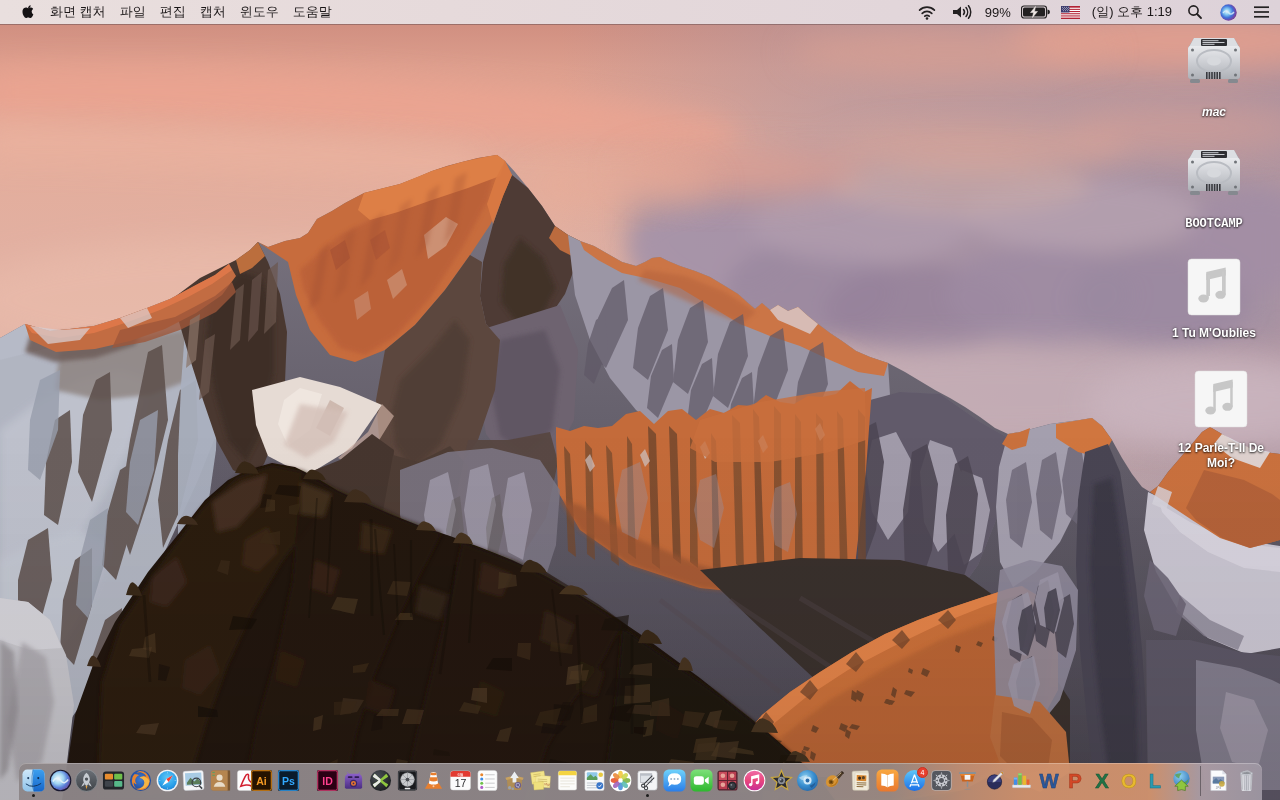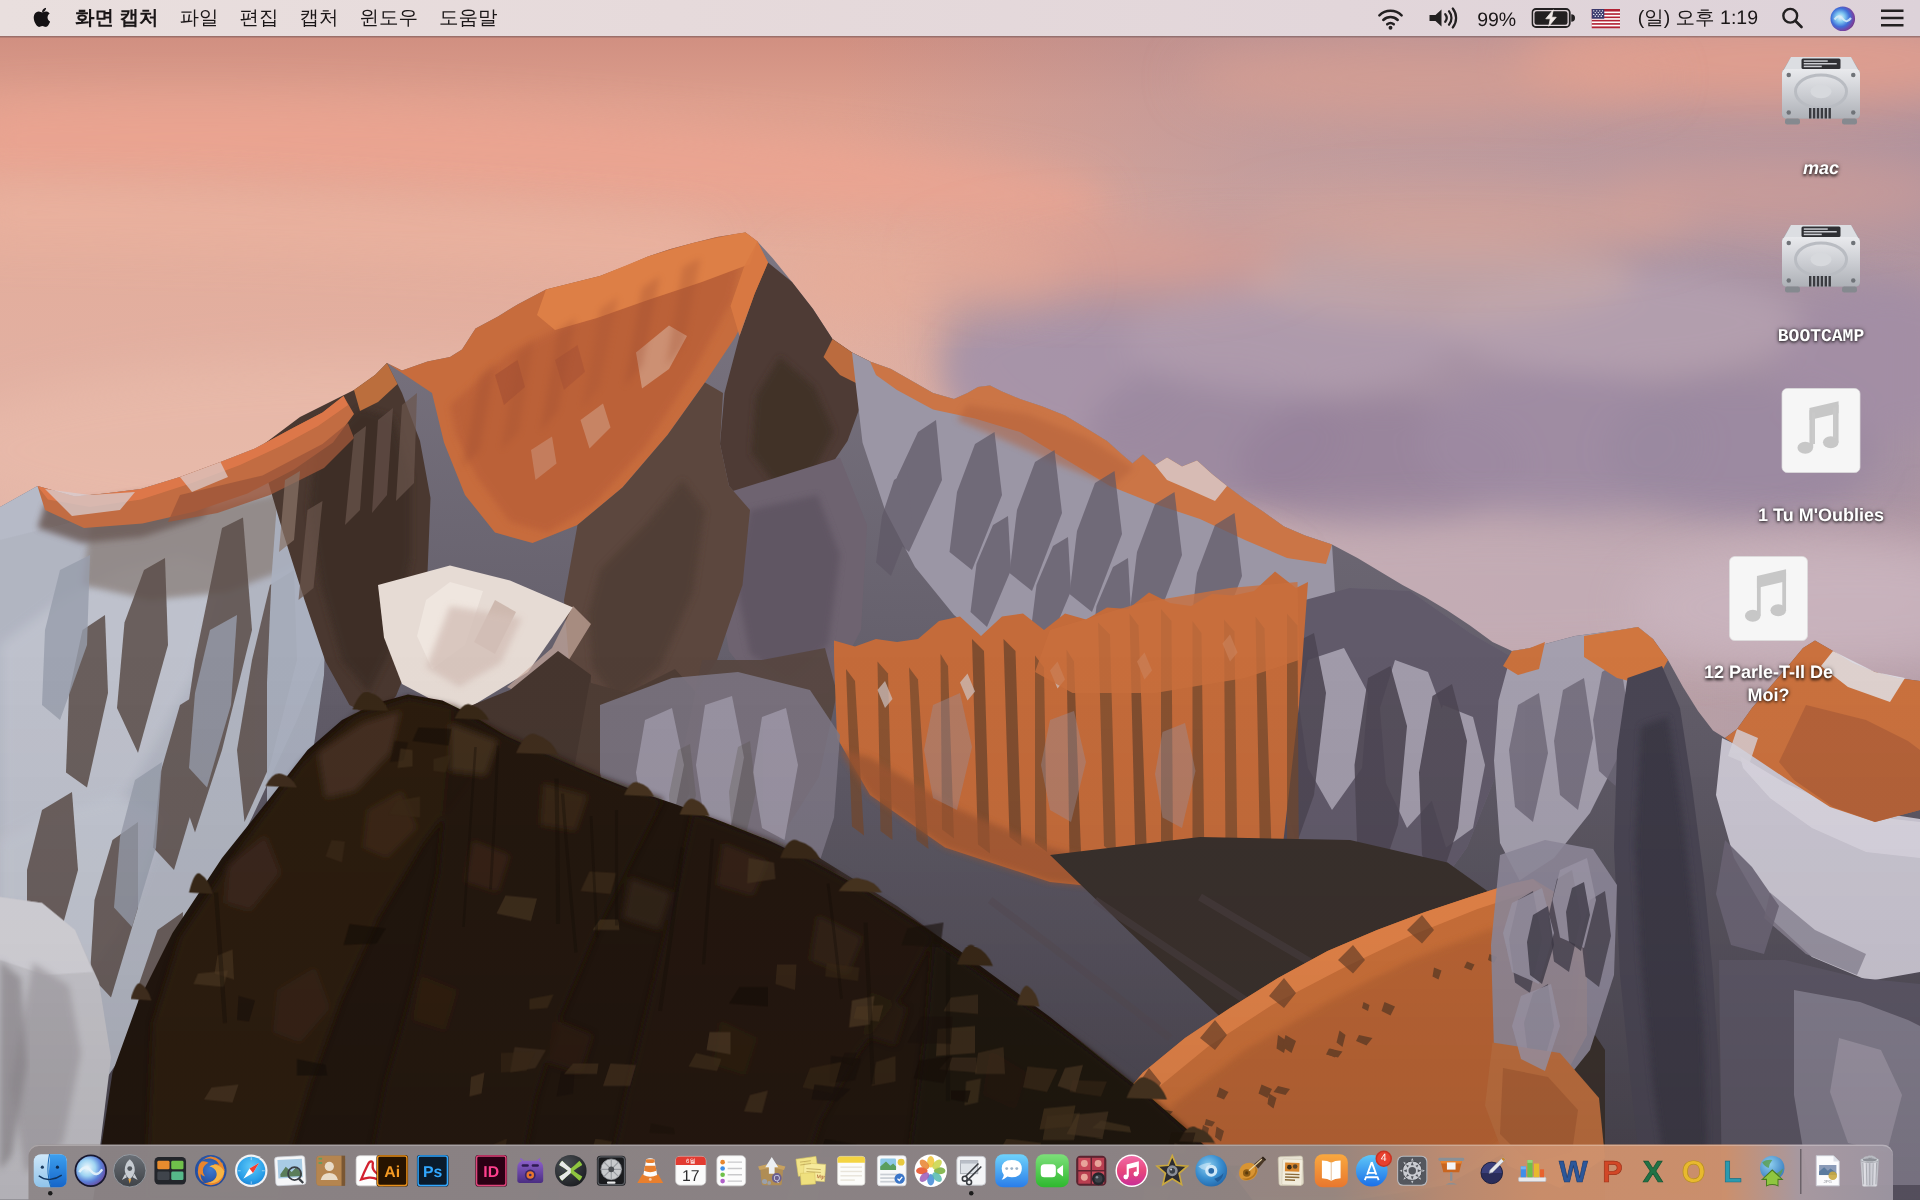--- a/index.html
+++ b/index.html
@@ -4,21 +4,21 @@
 <style>
   html,body{margin:0;padding:0;width:1280px;height:800px;overflow:hidden;background:#000;}
   body{font-family:"Liberation Sans",sans-serif;position:relative;}
   #wall{position:absolute;left:0;top:0;width:1280px;height:800px;}
   
   #menubar{position:absolute;left:0;top:0;width:1280px;height:24px;
     background:linear-gradient(90deg,#e9dfde 0%,#e6dadb 35%,#e2d6da 70%,#ddd2d9 100%);
     box-shadow:0 1px 0 rgba(90,70,75,.45);
     display:flex;align-items:center;font-size:13px;color:#1a1617;}
   .mi{padding:0 7px;}
-  .mi.b{font-weight:bold;}
+  .mi.b{font-weight:normal;}
   #mright{position:absolute;right:0;top:0;height:24px;display:flex;align-items:center;font-size:13px;color:#1a1617;}
   
   .dicon{position:absolute;width:110px;text-align:center;color:#fff;font-size:12px;font-weight:bold;
     text-shadow:0 1px 2px rgba(0,0,0,.75), 0 0 3px rgba(0,0,0,.5);line-height:15px;}
   
   #dock{position:absolute;left:19px;top:763px;width:1243px;height:37px;border-radius:7px 7px 0 0;
     background:linear-gradient(90deg,rgba(141,134,136,.96) 0%,rgba(143,135,137,.96) 58%,rgba(150,136,130,.96) 70%,rgba(188,141,115,.96) 76%,rgba(206,145,109,.96) 81%,rgba(208,146,110,.96) 91%,rgba(170,155,163,.96) 95%,rgba(157,150,162,.96) 100%);
     box-shadow:inset 0 1px 0 rgba(255,255,255,.25);}
   .dk{position:absolute;top:769px;width:23px;height:23px;}
   .dot{position:absolute;top:794px;width:3px;height:3px;border-radius:50%;background:#1b1b1b;}
@@ -645,23 +645,23 @@
       <ellipse cx="34.5" cy="36.8" rx="5.2" ry="4"></ellipse>
       <rect x="20.3" y="15.5" width="2.5" height="25"></rect>
       <rect x="37.2" y="11.8" width="2.5" height="25"></rect>
       <path d="M20.3,14 L39.7,9.5 L39.7,17.5 L20.3,22 Z"></path>
     </g>
     </g>
     <rect x="22" y="17" width="2" height="21" fill="#c9c9c9"></rect>
       <rect x="36" y="13.5" width="2" height="20.5" fill="#c9c9c9"></rect>
 
   </svg>
-  <div style="margin-top:18px;">1 Tu M'Oublies</div>
+  <div style="margin-top:8px;">1 Tu M'Oublies</div>
 </div>
-<div class="dicon" style="left:1124px;top:370px;">
+<div class="dicon" style="left:1166px;top:370px;">
   <svg width="56" height="60" viewBox="0 0 56 60" style="display:block;margin:0 auto;">
       <use href="#mus"></use>
     </svg>
   <div style="margin-top:11px;">12 Parle-T-Il De Moi?</div>
 </div>
 
 <div id="dock"></div>
 <div class="dk" style="left:22px"><svg viewBox="0 0 24 24" width="23" height="23">
       <defs>
         <linearGradient id="fnl" x1="0" y1="0" x2="0" y2="1">

